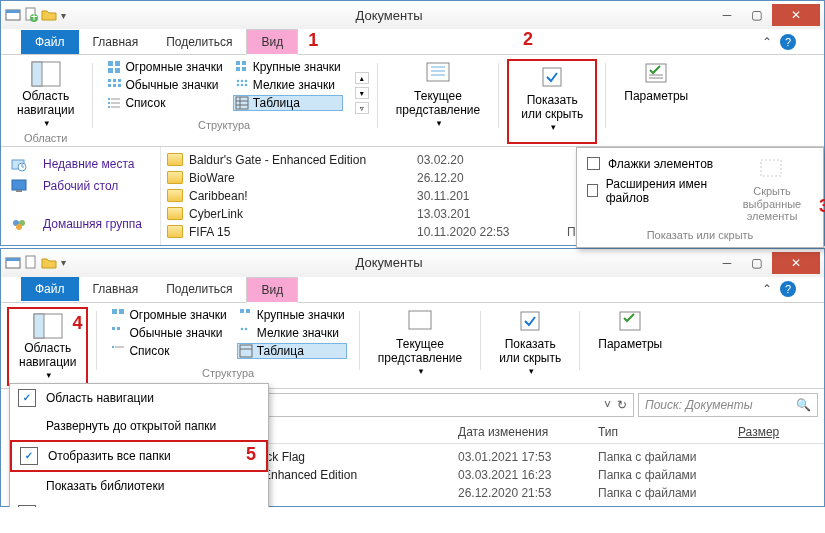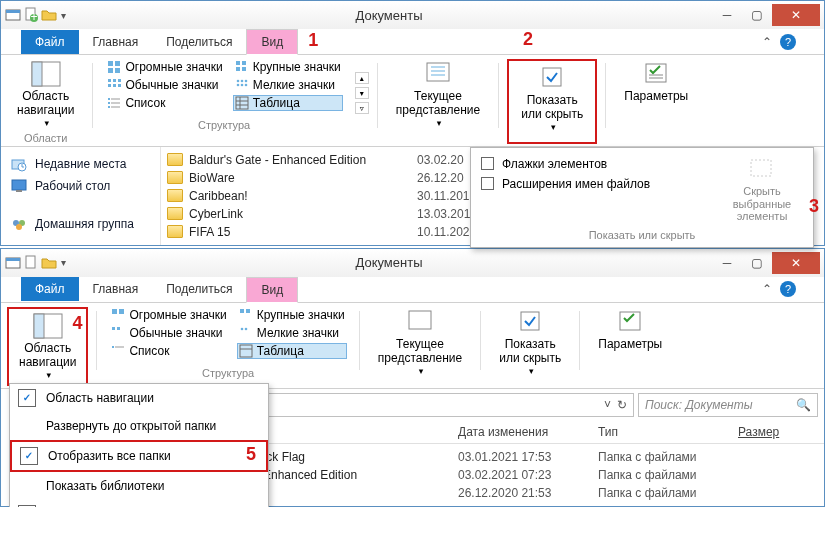--- a/index.html
+++ b/index.html
@@ -24,21 +24,21 @@
   .big-btn { display: flex; flex-direction: column; align-items: center; padding: 2px 6px; text-align: center; line-height: 1.15; }
   .big-btn .icon-lg { width: 30px; height: 26px; margin-bottom: 3px; }
   .layout-list { display: grid; grid-template-columns: auto auto; gap: 2px 8px; }
   .layout-item { display: flex; align-items: center; gap: 4px; padding: 1px 2px; }
   .layout-item .mini-icon { width: 14px; height: 14px; }
   .layout-item.sel { background: #cde6f7; border: 1px solid #7ab4e2; padding: 0 1px; }
   .redbox { border: 2px solid #d21919; }
   .redlabel { color: #d21919; font-size: 18px; font-weight: bold; position: absolute; }
   .content { display: flex; }
   .sidebar { width: 160px; border-right: 1px solid #e5e5e5; padding: 6px 4px; }
-  .side-item { display: flex; align-items: center; gap: 8px; padding: 3px 6px; color: #0f172a; }
+  .side-item { display: flex; align-items: center; gap: 16px; padding: 3px 6px; color: #4c1d95; }
   .filelist { flex: 1; padding: 4px 0; }
   .filerow { display: flex; padding: 2px 6px; color: #222; }
   .filerow .fname { width: 250px; display: flex; align-items: center; gap: 6px; }
   .filerow .fdate { width: 150px; color: #555; }
   .folder-icon { width: 16px; height: 13px; background: linear-gradient(#ffe9a2,#f3c94e); border: 1px solid #d9a825; border-radius: 1px; }
   .popup { position: absolute; background: #fff; border: 1px solid #b5b5b5; box-shadow: 2px 3px 6px rgba(0,0,0,0.25); padding: 6px; z-index: 20; }
   .chk { width: 13px; height: 13px; border: 1px solid #666; display: inline-flex; align-items: center; justify-content: center; font-size: 10px; color:#1976d2; }
   .chk.checked::after { content: "✓"; font-weight:bold; }
   .popup-row { display: flex; align-items: center; gap: 8px; padding: 3px 4px; }
   .nav-popup { position: absolute; background: #fff; border: 1px solid #b5b5b5; box-shadow: 2px 3px 6px rgba(0,0,0,0.25); z-index: 30; }
@@ -312,21 +312,21 @@
       <div class="filerow">
           <div class="fname">
             <span class="folder-icon"></span>
             <span>FIFA 15</span>
           </div>
           <div class="fdate">10.11.2020 22:53</div>
           <div style="color:#555;">Папка с файлами</div>
         </div>
     </div>
 
-    <div class="popup" style="right:10px; top:0; width:344px;">
+    <div class="popup" style="right:0; top:0; width:248px;">
       <div style="display:flex;">
         <div style="flex:1;">
           <div class="popup-row">
               <span class="chk"></span>
               <span>Флажки элементов</span>
             </div>
           <div class="popup-row">
               <span class="chk"></span>
               <span>Расширения имен файлов</span>
             </div>
@@ -536,21 +536,21 @@
                 <span>n's Creed IV Black Flag</span>
               </div>
               <div class="fdate">03.01.2021 17:53</div>
               <div class="ftype">Папка с файлами</div>
             </div>
           <div class="filerow">
               <div class="fname">
                 <span class="folder-icon"></span>
                 <span>Baldur's Gate - Enhanced Edition</span>
               </div>
-              <div class="fdate">03.02.2021 07:23</div>
+              <div class="fdate">03.03.2021 16:23</div>
               <div class="ftype">Папка с файлами</div>
             </div>
           <div class="filerow">
               <div class="fname">
                 <span class="folder-icon"></span>
                 <span>BioWare</span>
               </div>
               <div class="fdate">26.12.2020 21:53</div>
               <div class="ftype">Папка с файлами</div>
             </div>

